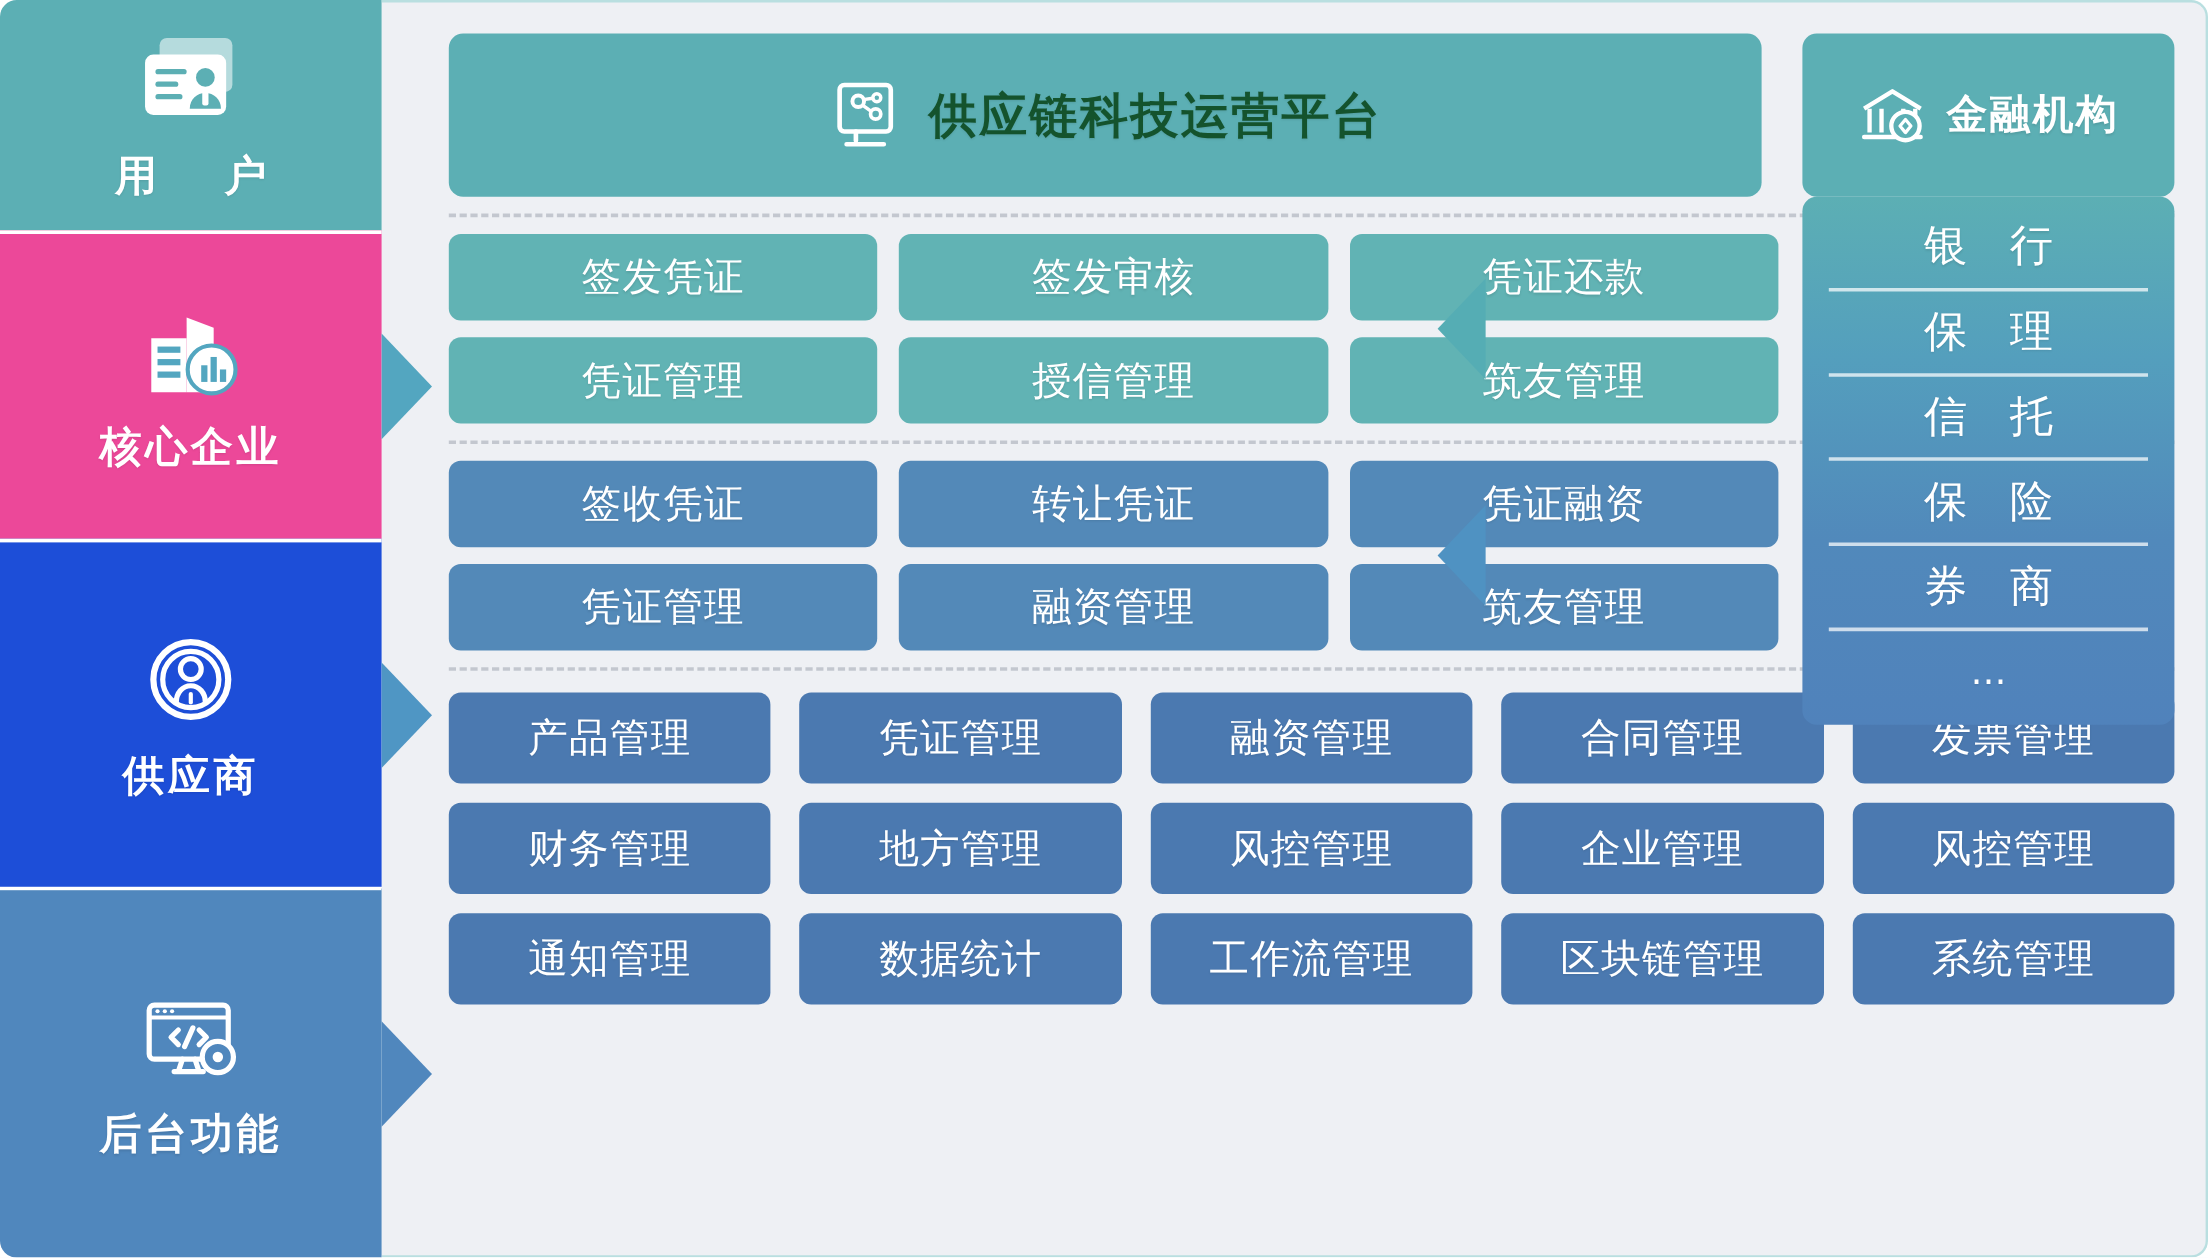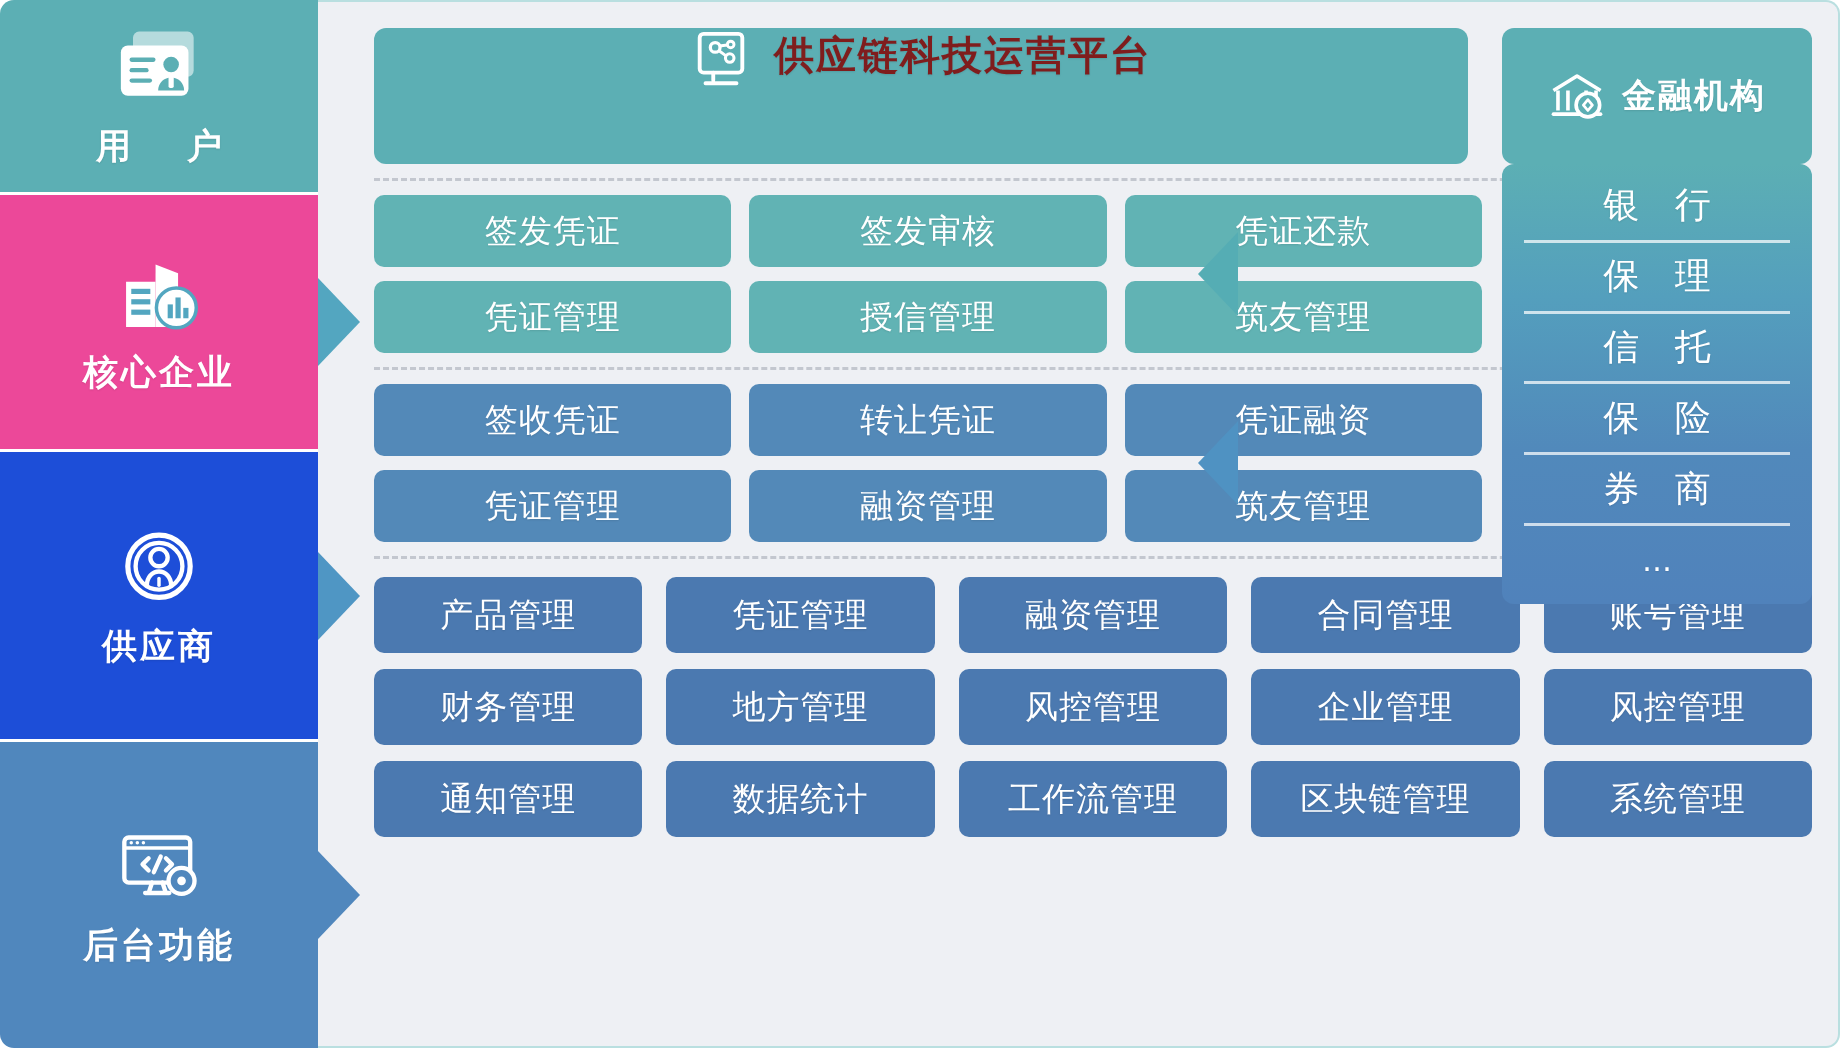--- a/index.html
+++ b/index.html
@@ -105,23 +105,24 @@
     height: 136px;
     flex: 0 0 136px;
   }
 
   .platform-banner {
     flex: 1 1 auto;
     height: 136px;
     background: #5cafb4;
     border-radius: 12px;
     display: flex;
+    align-items: center;
     justify-content: center;
     gap: 22px;
-    color: #7f1d1d;
+    color: #14532d;
   }
   .platform-icon { width: 62px; height: 62px; display: block; }
   .platform-title {
     font-size: 40px;
     font-weight: 700;
     letter-spacing: 2px;
     text-shadow: 0 1px 2px rgba(0,0,0,.10);
     white-space: nowrap;
   }
 
@@ -396,21 +397,21 @@
       </div>
 
       <div class="sep-dashed wide"></div>
 
       <div class="backend-block">
         <div class="backend-row">
           <div class="card blue2">产品管理</div>
           <div class="card blue2">凭证管理</div>
           <div class="card blue2">融资管理</div>
           <div class="card blue2">合同管理</div>
-          <div class="card blue2">账号管理</div>
+          <div class="card blue2">发票管理</div>
         </div>
         <div class="backend-row">
           <div class="card blue2">财务管理</div>
           <div class="card blue2">地方管理</div>
           <div class="card blue2">风控管理</div>
           <div class="card blue2">企业管理</div>
           <div class="card blue2">风控管理</div>
         </div>
         <div class="backend-row">
           <div class="card blue2">通知管理</div>

